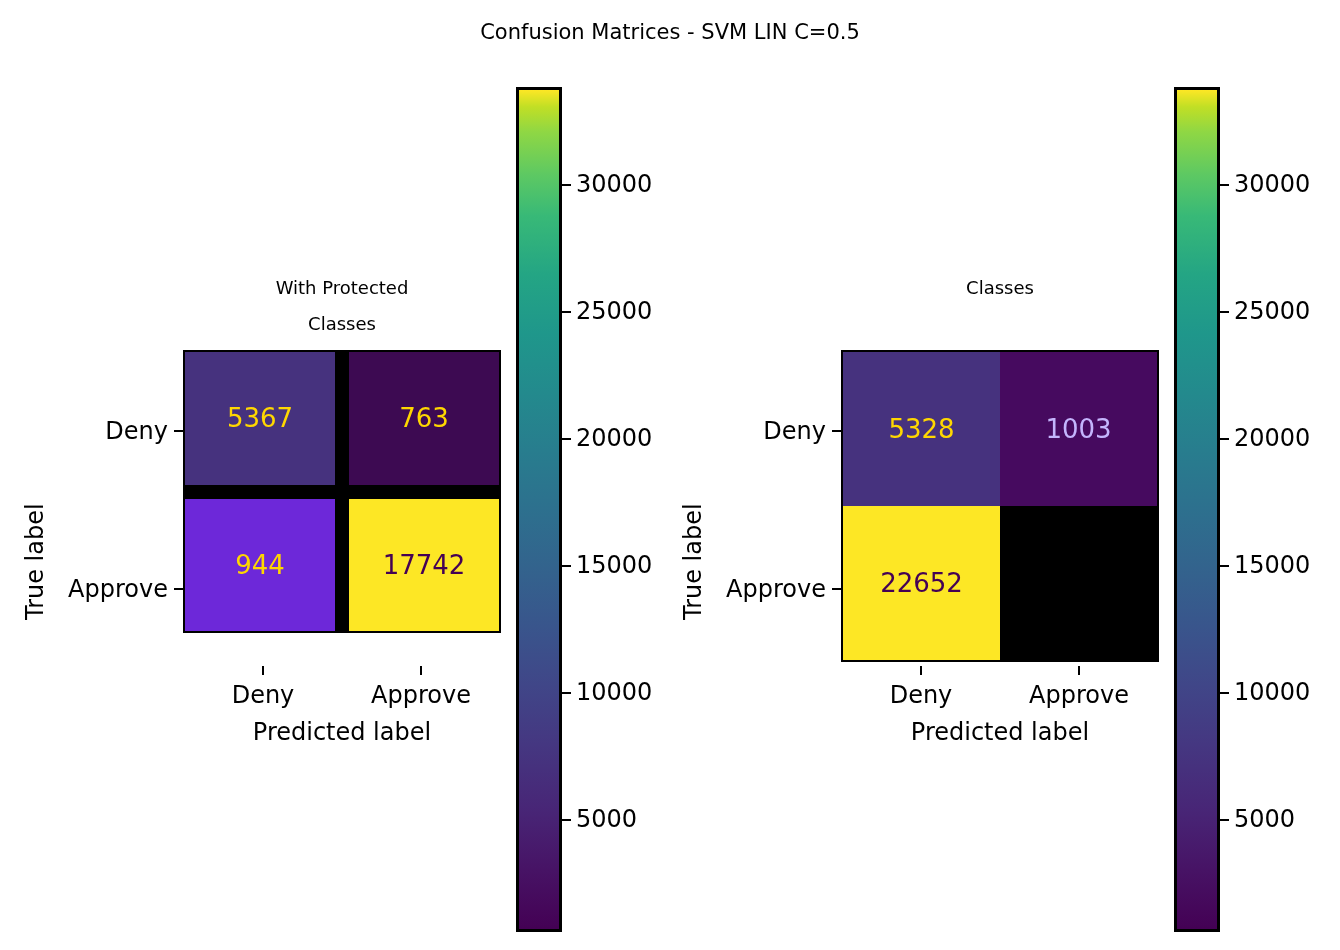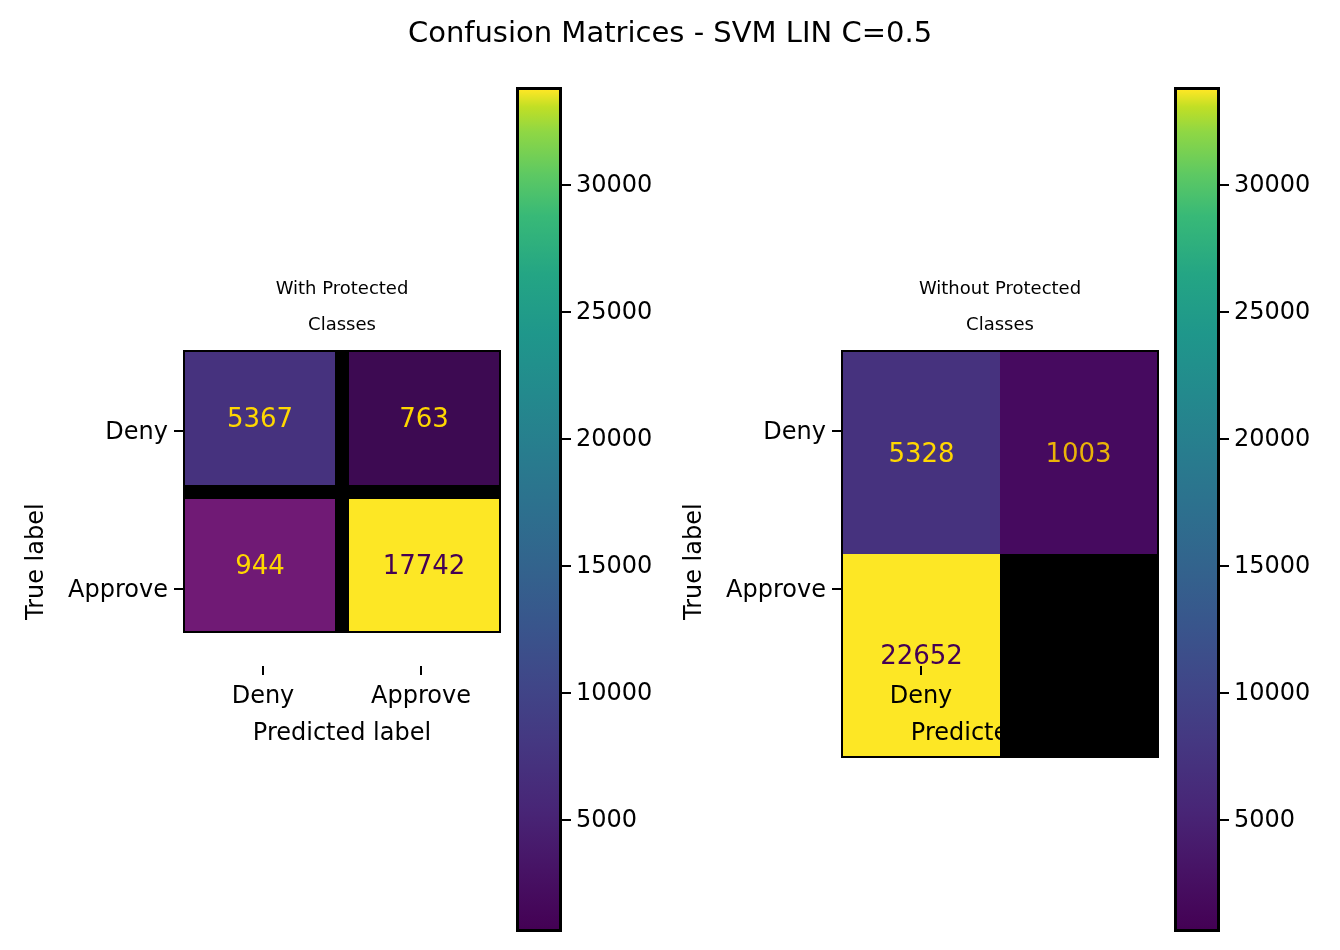--- a/index.html
+++ b/index.html
@@ -23,21 +23,21 @@
     height: 950px;
   }
 
   
   .suptitle {
     position: absolute;
     left: 0;
     top: 14px;
     width: 1340px;
     text-align: center;
-    font-size: 29px;
+    font-size: 21px;
     line-height: 36px;
     color: #000;
     white-space: nowrap;
   }
 
   
   .panel {
     position: absolute;
   }
   .panel-title {
@@ -161,21 +161,21 @@
       <div>Classes</div>
     </div>
 
     <div class="matrix" style="left:183px; top:350px; width:318px; height:283px;gap:14px;">
       <div class="cell" id="L00" style="background: rgb(70, 50, 126); color: rgb(255, 215, 0);">
         <span>5367</span>
       </div>
       <div class="cell" id="L01" style="background: rgb(61, 10, 82); color: rgb(255, 215, 0);">
         <span>763</span>
       </div>
-      <div class="cell" id="L10" style="background: #701a75; color: rgb(255, 215, 0);">
+      <div class="cell" id="L10" style="background: #6d28d9; color: rgb(255, 215, 0);">
         <span>944</span>
       </div>
       <div class="cell" id="L11" style="background: rgb(253, 231, 37); color: rgb(68, 1, 84);">
         <span>17742</span>
       </div>
     </div>
 
     <div class="tick tick-y" style="left:174px; top:430px;"></div>
     <div class="tick tick-y" style="left:174px; top:588px;"></div>
 
@@ -211,29 +211,28 @@
     <div class="cbar-tick" style="left:562px; top:692px;"></div>
     <div class="cbar-label" style="left:576px; top:679px;">10000</div>
 
     <div class="cbar-tick" style="left:562px; top:819px;"></div>
     <div class="cbar-label" style="left:576px; top:806px;">5000</div>
   </div>
 
   <div class="panel">
 
     <div class="panel-title" style="left:841px; top:270px; width:318px;">
-      <div>Without Protected</div>
       <div>Classes</div>
     </div>
 
-    <div class="matrix" style="left:841px; top:350px; width:318px; height:408px;">
+    <div class="matrix" style="left:841px; top:350px; width:318px; height:312px;">
       <div class="cell" id="R00" style="background: rgb(70, 50, 126); color: rgb(255, 215, 0);">
         <span>5328</span>
       </div>
-      <div class="cell" id="R10" style="background: rgb(70, 10, 95); color: #eab308; text-align: center;">
+      <div class="cell" id="R10" style="background: rgb(70, 10, 95); color: #c4b5fd; text-align: center;">
         <span>1003</span>
       </div>
       <div class="cell" id="R11" style="background: rgb(253, 231, 37); color: rgb(68, 1, 84);">
         <span>22652</span>
       </div>
     </div>
 
     <div class="tick tick-y" style="left:832px; top:430px;"></div>
     <div class="tick tick-y" style="left:832px; top:588px;"></div>
 

